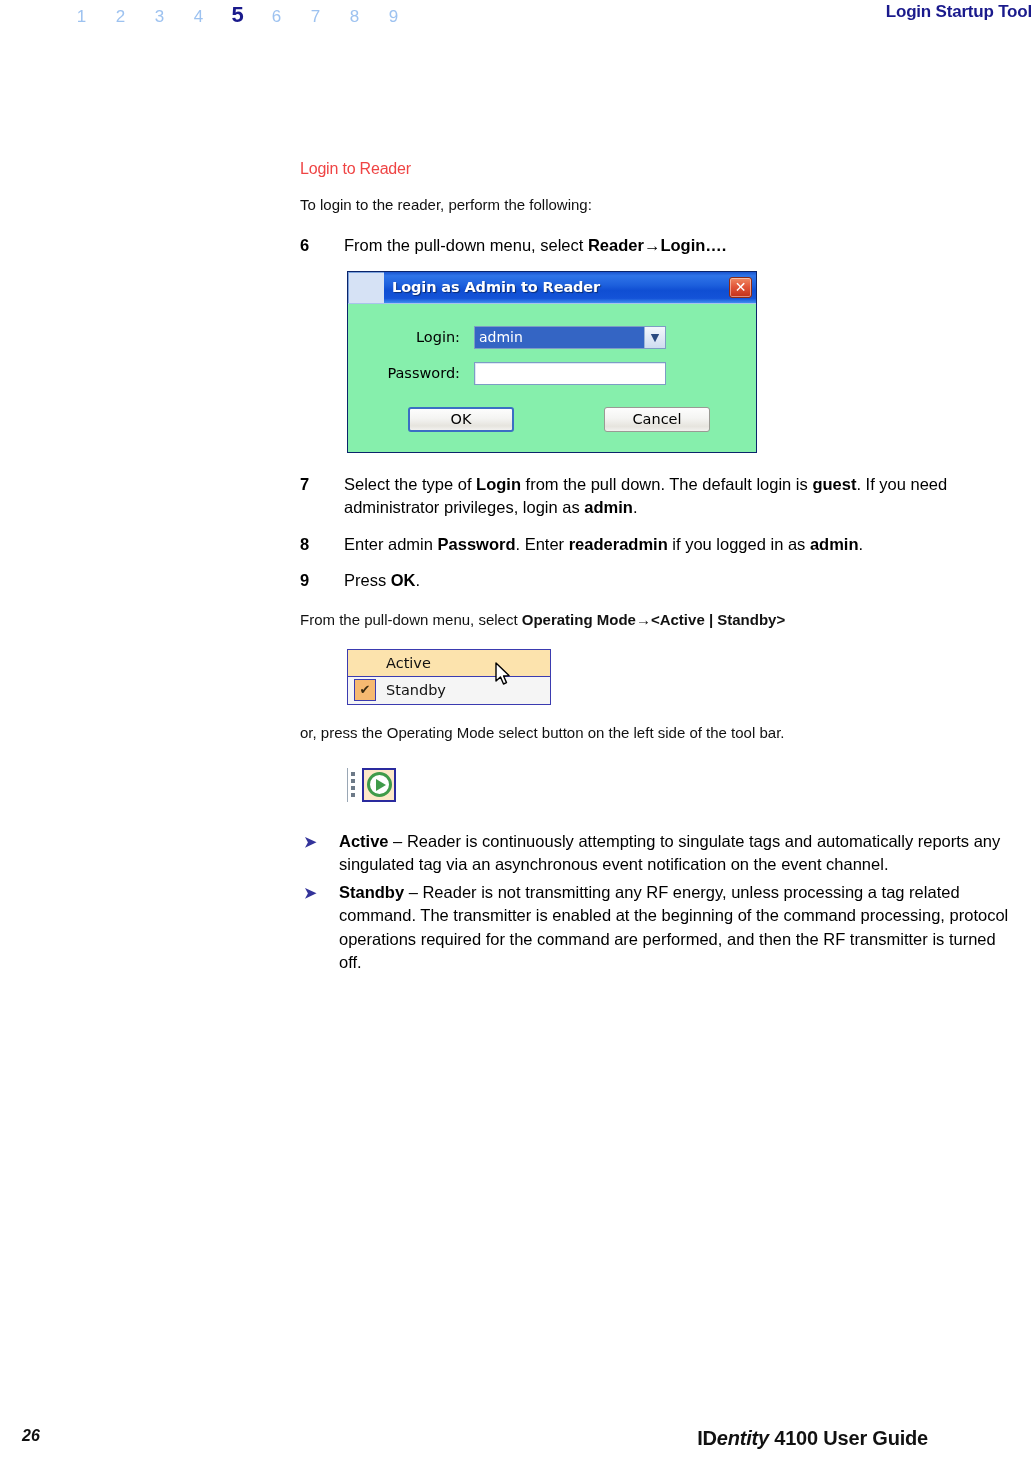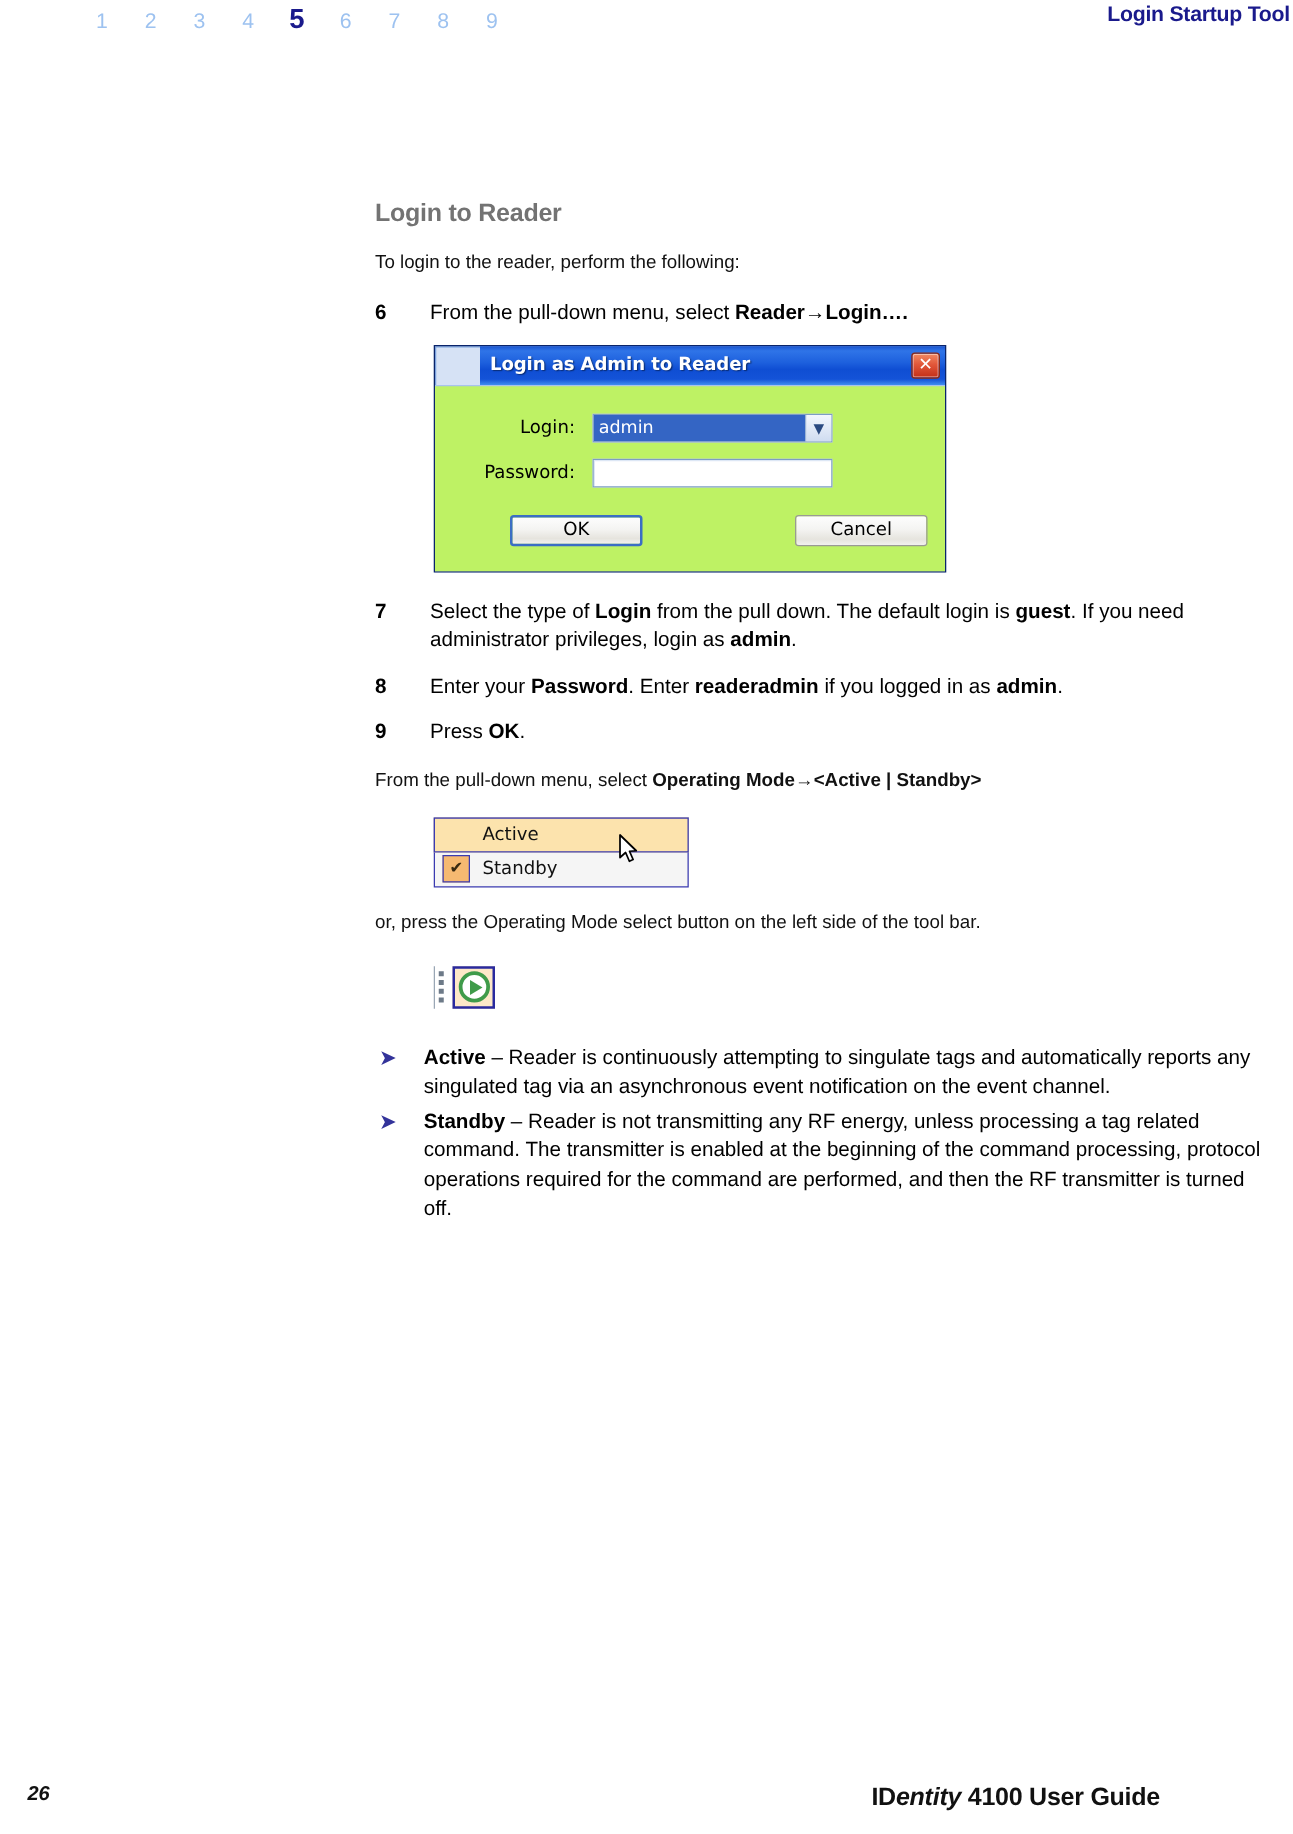--- a/index.html
+++ b/index.html
@@ -59,23 +59,23 @@
 
   
   .content {
     position: absolute;
     left: 300px;
     top: 160px;
     width: 715px;
   }
 
   h2.section-heading {
-    font-size: 20px;
-    font-weight: bold;
-    color: #737373;
+    font-size: 16px;
+    font-weight: normal;
+    color: #ef4444;
     margin: 0 0 14px 0;
     letter-spacing: -0.2px;
   }
   h2.section-heading.second {
     margin-top: 34px;
   }
 
   p.body-text {
     font-size: 15px;
     line-height: 23px;
@@ -160,22 +160,22 @@
     display: flex;
     align-items: center;
     justify-content: center;
     color: #ffffff;
     font-size: 14px;
     font-weight: bold;
     line-height: 1;
     cursor: pointer;
   }
   .xp-body {
-    background: #bef264;
-    padding: 22px 8px 20px 22px;
+    background: #86efac;
+    padding: 22px 40px 20px 22px;
     border-top: 1px solid #a9c3ec;
   }
   .xp-row {
     display: flex;
     align-items: center;
     margin-bottom: 13px;
   }
   .xp-label {
     width: 104px;
     text-align: right;
@@ -449,21 +449,21 @@
       </div>
     </div>
   </div>
 
   <div class="step">
     <div class="step-num">7</div>
     <div class="step-text"><span>Select the type of </span><b>Login</b><span> from the pull down. The default login is </span><b>guest</b><span>. If you need administrator privileges, login as </span><b>admin</b><span>.</span></div>
   </div>
   <div class="step">
     <div class="step-num">8</div>
-    <div class="step-text"><span>Enter your </span><b>Password</b><span>. Enter </span><b>readeradmin</b><span> if you logged in as </span><b>admin</b><span>.</span></div>
+    <div class="step-text"><span>Enter admin </span><b>Password</b><span>. Enter </span><b>readeradmin</b><span> if you logged in as </span><b>admin</b><span>.</span></div>
   </div>
   <div class="step">
     <div class="step-num">9</div>
     <div class="step-text"><span>Press </span><b>OK</b><span>.</span></div>
   </div>
 
 
   <p class="body-text"><span>From the pull-down menu, select </span><b>Operating Mode→&lt;Active | Standby&gt;</b></p>
 
   <div class="mode-menu-wrap">

